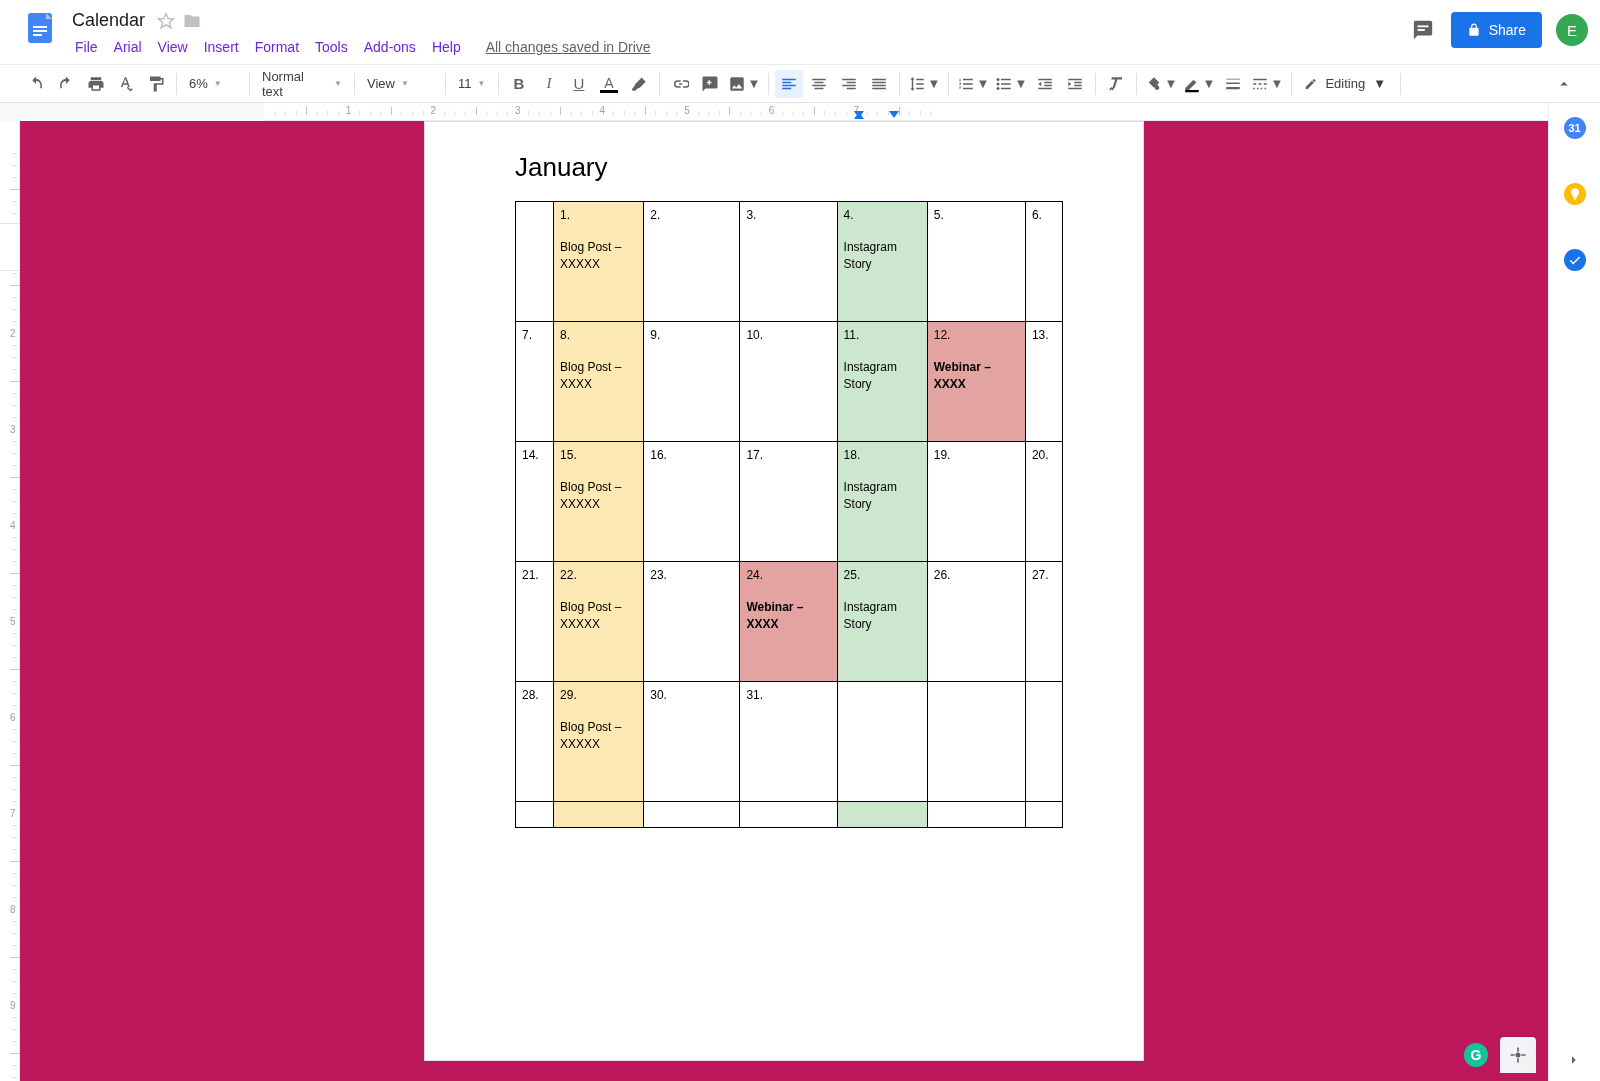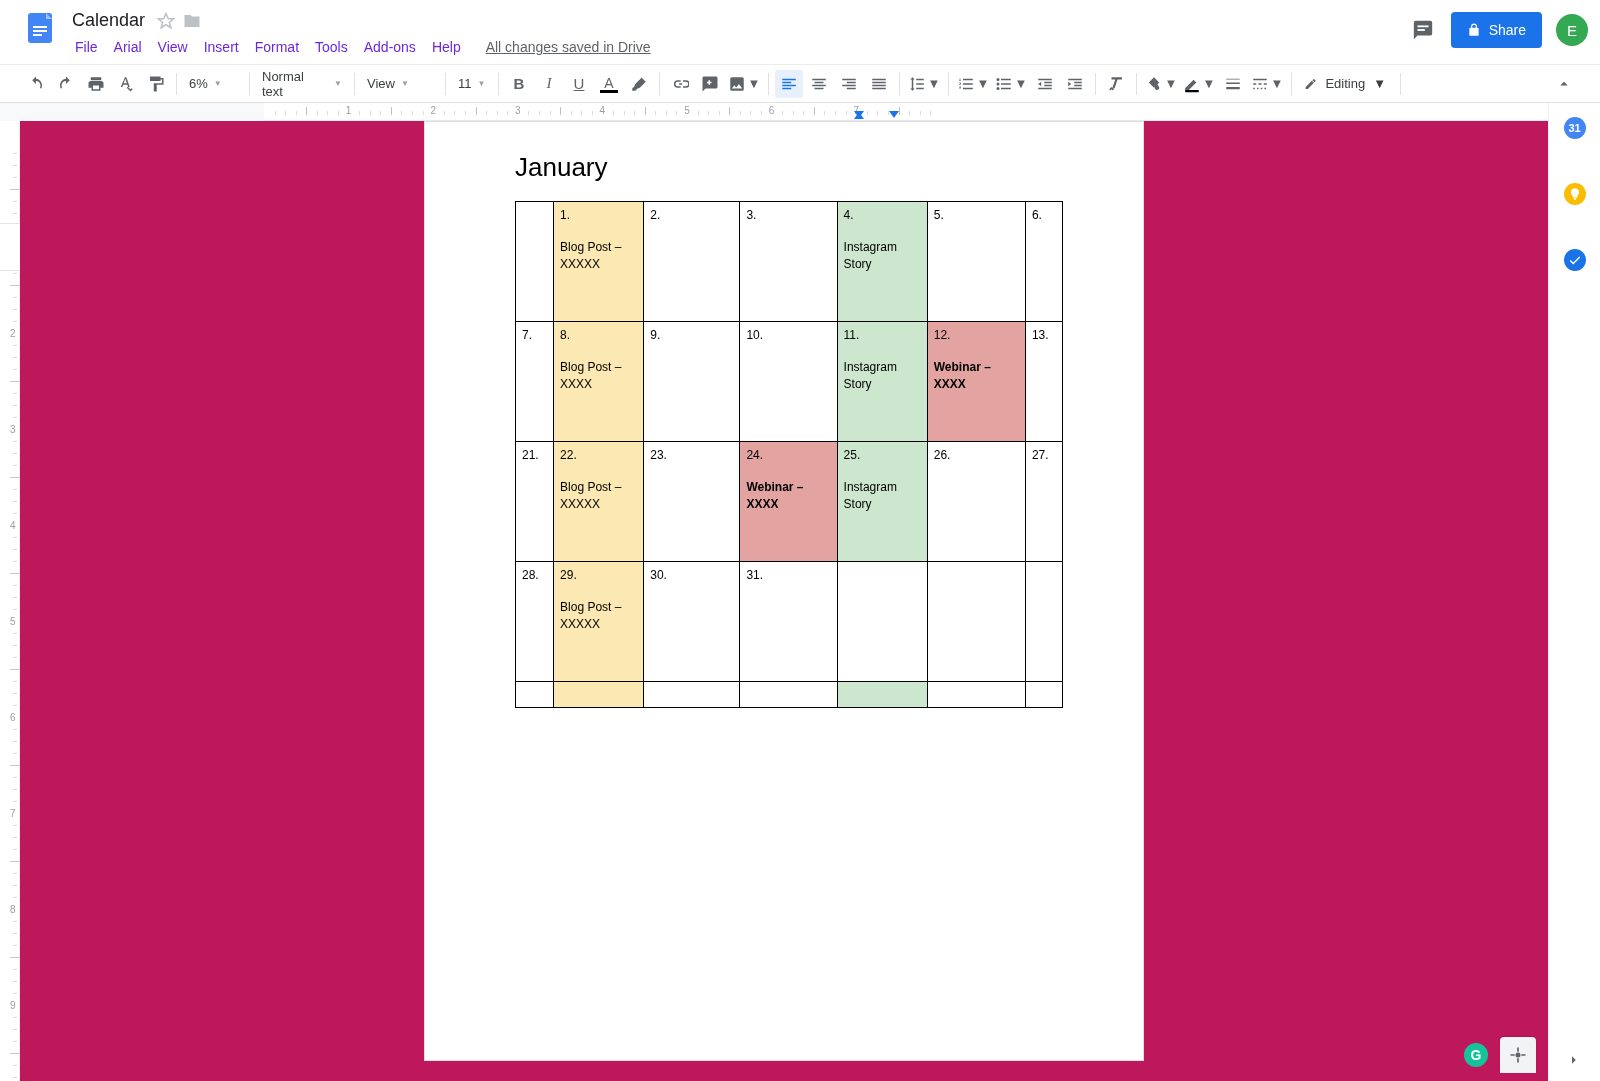--- a/index.html
+++ b/index.html
@@ -535,20 +535,29 @@
             <tr>
               <td class="thin">7.<br></td>
               <td class="yellow">8.<br><br>Blog Post – XXXX</td>
               <td>9.<br></td>
               <td>10.<br></td>
               <td class="green">11.<br><br>Instagram Story</td>
               <td class="red">12.<br><br><span class="bold">Webinar – XXXX</span></td>
               <td class="thin">13.<br></td>
             </tr>
             <tr>
+              <td class="thin">14.<br></td>
+              <td class="yellow">15.<br><br>Blog Post  – XXXXX</td>
+              <td>16.<br></td>
+              <td>17.<br></td>
+              <td class="green">18.<br><br>Instagram Story</td>
+              <td>19.<br></td>
+              <td class="thin">20.<br></td>
+            </tr>
+            <tr>
               <td class="thin">21.<br></td>
               <td class="yellow">22.<br><br>Blog Post  – XXXXX</td>
               <td>23.<br></td>
               <td class="red">24.<br><br><span class="bold">Webinar – XXXX</span></td>
               <td class="green">25.<br><br>Instagram Story</td>
               <td>26.<br></td>
               <td class="thin">27.<br></td>
             </tr>
             <tr>
               <td class="thin">28.<br></td>

